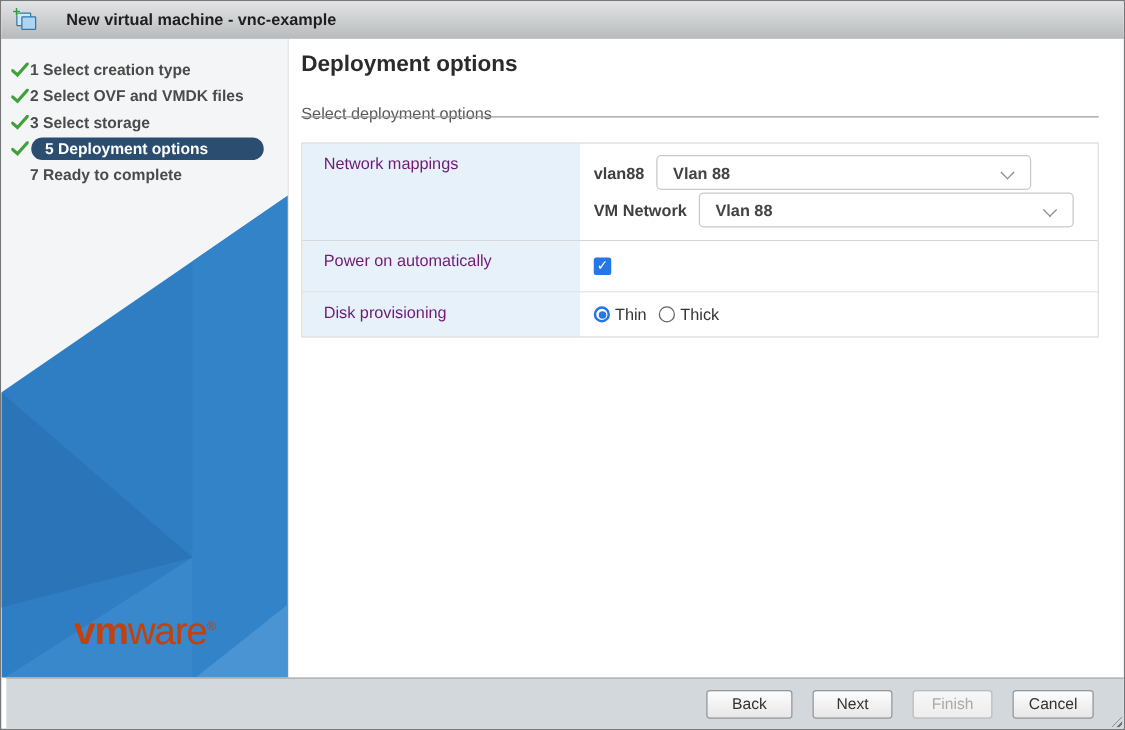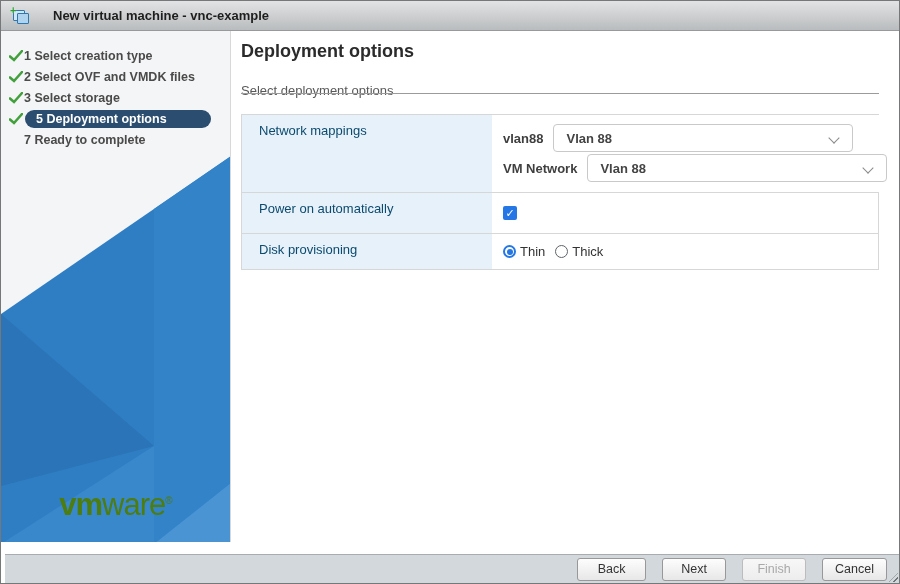--- a/index.html
+++ b/index.html
@@ -18,35 +18,35 @@
 
   
   .sidebar{position:absolute;left:0;top:30px;width:230px;bottom:41px;background:#f4f5f6;border-right:1px solid #d8d8d8;box-sizing:border-box;overflow:hidden;}
   .facets{position:absolute;left:0;top:0;width:230px;height:513px;}
   .steps{position:absolute;left:0;top:14px;width:230px;}
   .step{position:relative;height:21px;display:flex;align-items:center;font-size:12.5px;font-weight:bold;color:#4a4a4a;}
   .step .check{width:14px;height:12px;margin-left:8px;flex:0 0 auto;}
   .step .check.hidden{visibility:hidden;}
   .step .lbl{margin-left:1px;white-space:nowrap;}
   .step.active .lbl{background:#2a4d70;color:#fff;border-radius:10px;padding:2px 11px;min-width:164px;margin-left:2px;}
-  .brand{position:absolute;top:456px;left:0;width:230px;text-align:center;color:#4d7c0f;font-size:31px;letter-spacing:-1px;}
+  .brand{position:absolute;top:456px;left:0;width:230px;text-align:center;color:#c2410c;font-size:31px;letter-spacing:-1px;}
   .brand .b{font-weight:bold;}
   .brand .l{font-weight:normal;}
   .brand .r{font-size:10px;vertical-align:super;letter-spacing:0;}
 
   
   .content{position:absolute;left:230px;top:30px;right:0;bottom:41px;background:#fff;}
   .page-title{position:absolute;left:10px;top:10px;font-size:18px;font-weight:bold;color:#2b2b2b;}
   .page-subtitle{position:absolute;left:10px;top:52px;font-size:13px;color:#595959;}
   .rule{position:absolute;left:10px;top:62px;width:638px;border-top:1px solid #9b9b9b;}
 
   .formtable{position:absolute;left:10px;top:83px;width:638px;border:1px solid #d7d7d7;box-sizing:border-box;}
   .frow{display:flex;border-bottom:1px solid #d7d7d7;}
   .frow:last-child{border-bottom:none;}
-  .fcell-label{width:250px;flex:0 0 auto;background:#e6f1fa;font-size:13px;color:#0c4a6e;padding:8px 0 0 17px;box-sizing:border-box;}
+  .fcell-label{width:222px;flex:0 0 auto;background:#e6f1fa;font-size:13px;color:#701a75;padding:8px 0 0 17px;box-sizing:border-box;}
   .fcell-value{flex:1;background:#fff;padding-left:11px;box-sizing:border-box;}
 
   .map-row{display:flex;align-items:center;margin-top:0;}
   .map-row.first{margin-top:9px;}
   .map-row.second{margin-top:2px;}
   .map-name{font-size:13px;color:#3f3f3f;margin-right:10px;white-space:nowrap;}
   .selectbox{position:relative;width:300px;height:28px;border:1px solid #c9c9c9;border-radius:4px;background:#fff;
     display:flex;align-items:center;padding-left:12px;box-sizing:border-box;font-size:13px;color:#444;cursor:pointer;}
   .chev{position:absolute;right:14px;top:9px;width:7px;height:7px;border-right:1.6px solid #8a8a8a;border-bottom:1.6px solid #8a8a8a;transform:rotate(45deg);}
   .net-pad{padding-bottom:10px;font-weight:bold;}
@@ -55,22 +55,22 @@
   .radio{width:13px;height:13px;border-radius:50%;box-sizing:border-box;margin-right:4px;flex:0 0 auto;}
   .radio.sel{border:2px solid #2577e5;position:relative;}
   .radio.sel::after{content:"";position:absolute;left:1.5px;top:1.5px;width:6px;height:6px;border-radius:50%;background:#2577e5;}
   .radio.unsel{border:1.5px solid #5f6368;}
   .radio-label{font-size:13px;color:#333;margin-right:10px;}
 
   .check-row{display:flex;align-items:center;height:40px;}
   .checkbox{width:14px;height:14px;background:#2577e5;border-radius:2px;color:#fff;font-size:11px;line-height:14px;text-align:center;font-weight:bold;}
 
   
-  .footer{position:absolute;left:4px;right:0;bottom:0;height:29px;background:#d3d8dd;border-top:1px solid #a8acb1;
-    display:flex;align-items:center;justify-content:flex-end;gap:16px;padding-right:12px;box-sizing:border-box;}
+  .footer{position:absolute;left:4px;right:0;bottom:0;height:41px;background:#d3d8dd;border-top:1px solid #a8acb1;
+    display:flex;align-items:center;justify-content:flex-end;gap:16px;padding-right:24px;box-sizing:border-box;}
   .btn{min-width:64px;height:23px;padding:0 12px;border:1px solid #989898;border-radius:3px;
     background:linear-gradient(#fdfdfd,#e7e7e7);font-size:12.5px;color:#333;font-family:inherit;cursor:pointer;}
   .btn.back{min-width:69px;}
   .btn.disabled{color:#a9a9a9;border-color:#bcbcbc;background:linear-gradient(#f7f7f7,#ededed);cursor:default;}
   .resize-handle{position:absolute;right:1px;bottom:1px;width:9px;height:9px;
     background:repeating-linear-gradient(135deg,transparent 0 2px,#6f747a 2px 3.5px);
     clip-path:polygon(100% 0,100% 100%,0 100%);}
 </style>
 </head>
 <body>

